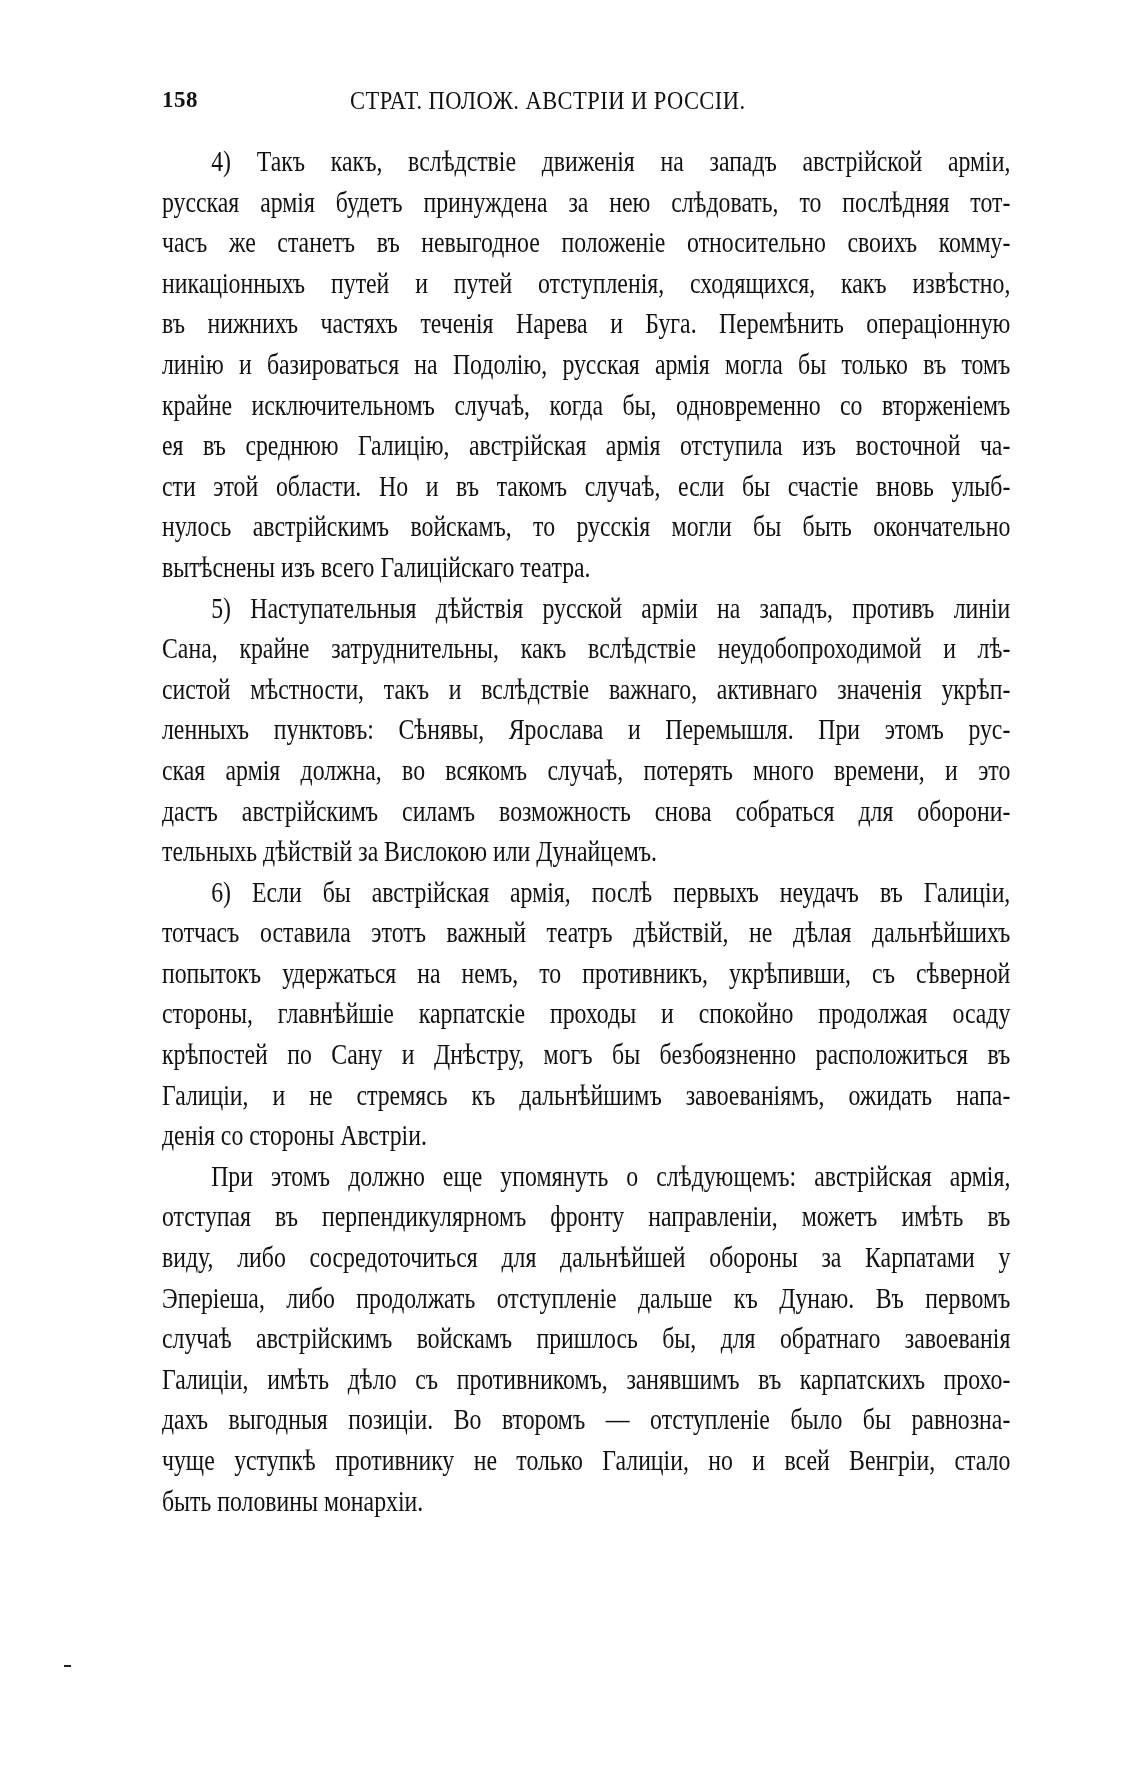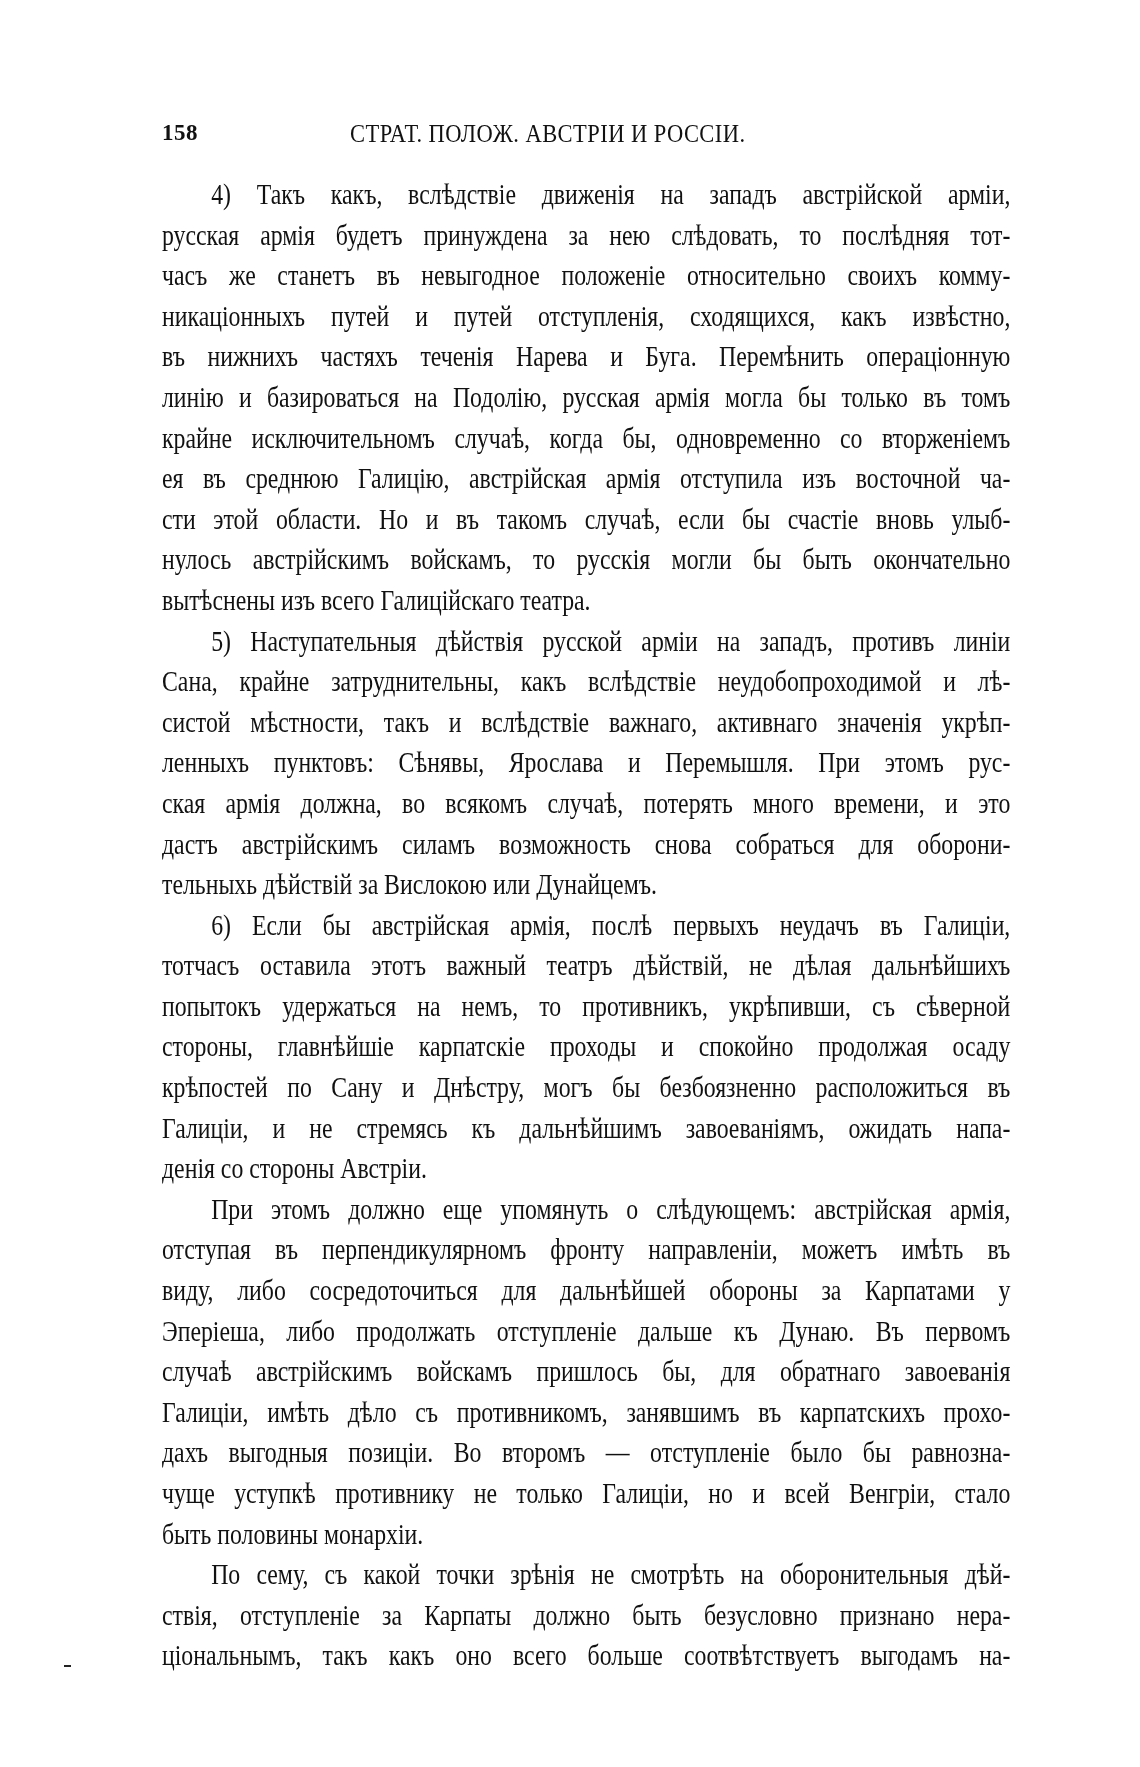--- a/index.html
+++ b/index.html
@@ -11,21 +11,21 @@
       width: 1140px;
       height: 1767px;
       position: relative;
       overflow: hidden;
       color: #111111;
       font-family: "Liberation Serif", "DejaVu Serif", serif;
     }
     .page {
       position: absolute;
       left: 162px;
-      top: 120px;
+      top: 87px;
       width: 848px;
     }
     .running-head {
       position: relative;
       height: 34px;
       font-size: 25px;
       letter-spacing: 0.5px;
     }
     .page-number {
       position: absolute;
@@ -125,21 +125,16 @@
       <span class="line">отступая въ перпендикулярномъ фронту направленіи, можетъ имѣть въ</span>
       <span class="line">виду, либо сосредоточиться для дальнѣйшей обороны за Карпатами у</span>
       <span class="line">Эперіеша, либо продолжать отступленіе дальше къ Дунаю. Въ первомъ</span>
       <span class="line">случаѣ австрійскимъ войскамъ пришлось бы, для обратнаго завоеванія</span>
       <span class="line">Галиціи, имѣть дѣло съ противникомъ, занявшимъ въ карпатскихъ прохо-</span>
       <span class="line">дахъ выгодныя позиціи. Во второмъ — отступленіе было бы равнозна-</span>
       <span class="line">чуще уступкѣ противнику не только Галиціи, но и всей Венгріи, стало</span>
       <span class="line last">быть половины монархіи.</span>
     </div>
 
-    <div>
-      <span class="line indent">По сему, съ какой точки зрѣнія не смотрѣть на оборонительныя дѣй-</span>
-      <span class="line">ствія, отступленіе за Карпаты должно быть безусловно признано нера-</span>
-      <span class="line">ціональнымъ, такъ какъ оно всего больше соотвѣтствуетъ выгодамъ на-</span>
-    </div>
   </div>
 </div>
 
 <div class="speck"></div>
 
 </body></html>

